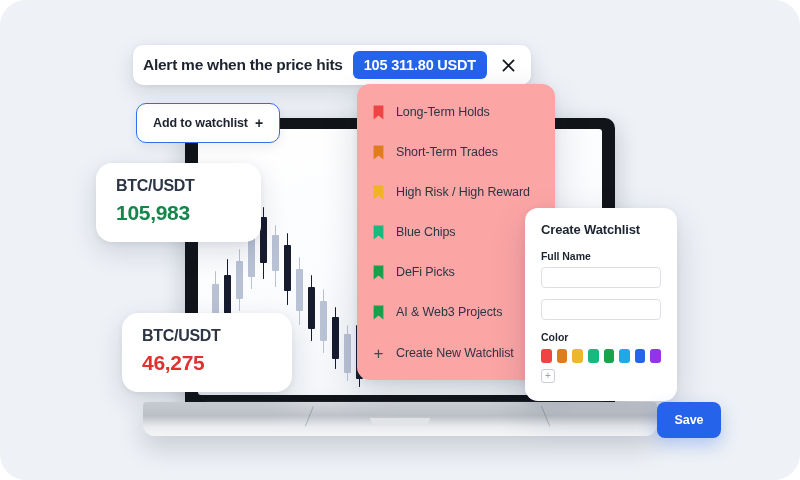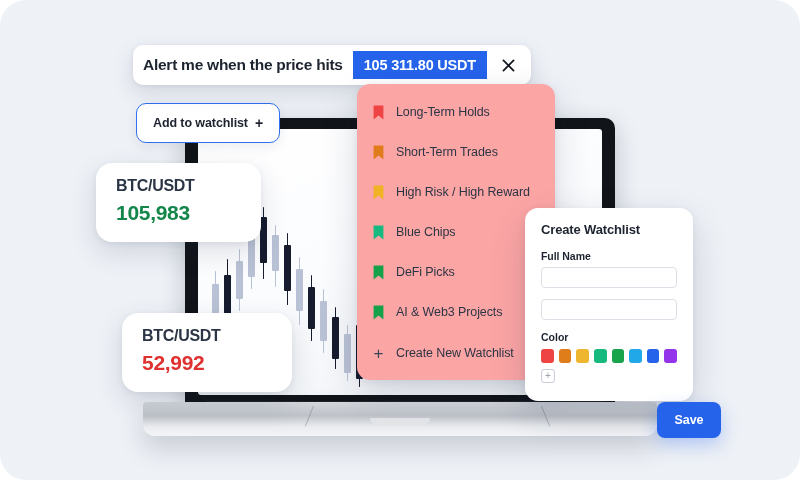--- a/index.html
+++ b/index.html
@@ -168,21 +168,21 @@
     letter-spacing: -0.25px;
     white-space: nowrap;
   }
   .alert-pill {
     background: #2563eb;
     color: #ffffff;
     font-size: 14.5px;
     font-weight: bold;
     letter-spacing: -0.2px;
     padding: 6px 11px;
-    border-radius: 0;
+    border-radius: 6px;
     white-space: nowrap;
   }
   .alert-close {
     width: 22px;
     height: 22px;
     display: flex;
     align-items: center;
     justify-content: center;
     cursor: pointer;
   }
@@ -273,21 +273,21 @@
     color: #2c3545;
     letter-spacing: -0.1px;
     white-space: nowrap;
   }
 
   
   #create-watchlist-panel {
     position: absolute;
     left: 525px;
     top: 208px;
-    width: 168px;
+    width: 152px;
     background: #ffffff;
     border-radius: 13px;
     box-shadow: 0 14px 36px rgba(25,40,70,0.16), 0 2px 8px rgba(25,40,70,0.07);
     padding: 14px 16px 18px 16px;
     box-sizing: border-box;
   }
   .panel-title {
     font-size: 13px;
     font-weight: bold;
     color: #1d2430;
@@ -453,21 +453,21 @@
     </svg>
   </div>
 
   <div class="price-card" id="price-card-1">
     <div class="price-pair">BTC/USDT</div>
     <div class="price-value price-up">105,983</div>
   </div>
 
   <div class="price-card" id="price-card-2">
     <div class="price-pair">BTC/USDT</div>
-    <div class="price-value price-down">52,992</div>
+    <div class="price-value price-down">46,275</div>
   </div>
 
   <div id="add-watchlist-btn">
     <span class="add-watchlist-label">Add to watchlist</span>
     <span class="add-watchlist-plus">+</span>
   </div>
 
   <div id="alert-banner">
     <span class="alert-text">Alert me when the price hits</span>
     <span class="alert-pill">105 311.80 USDT</span>

